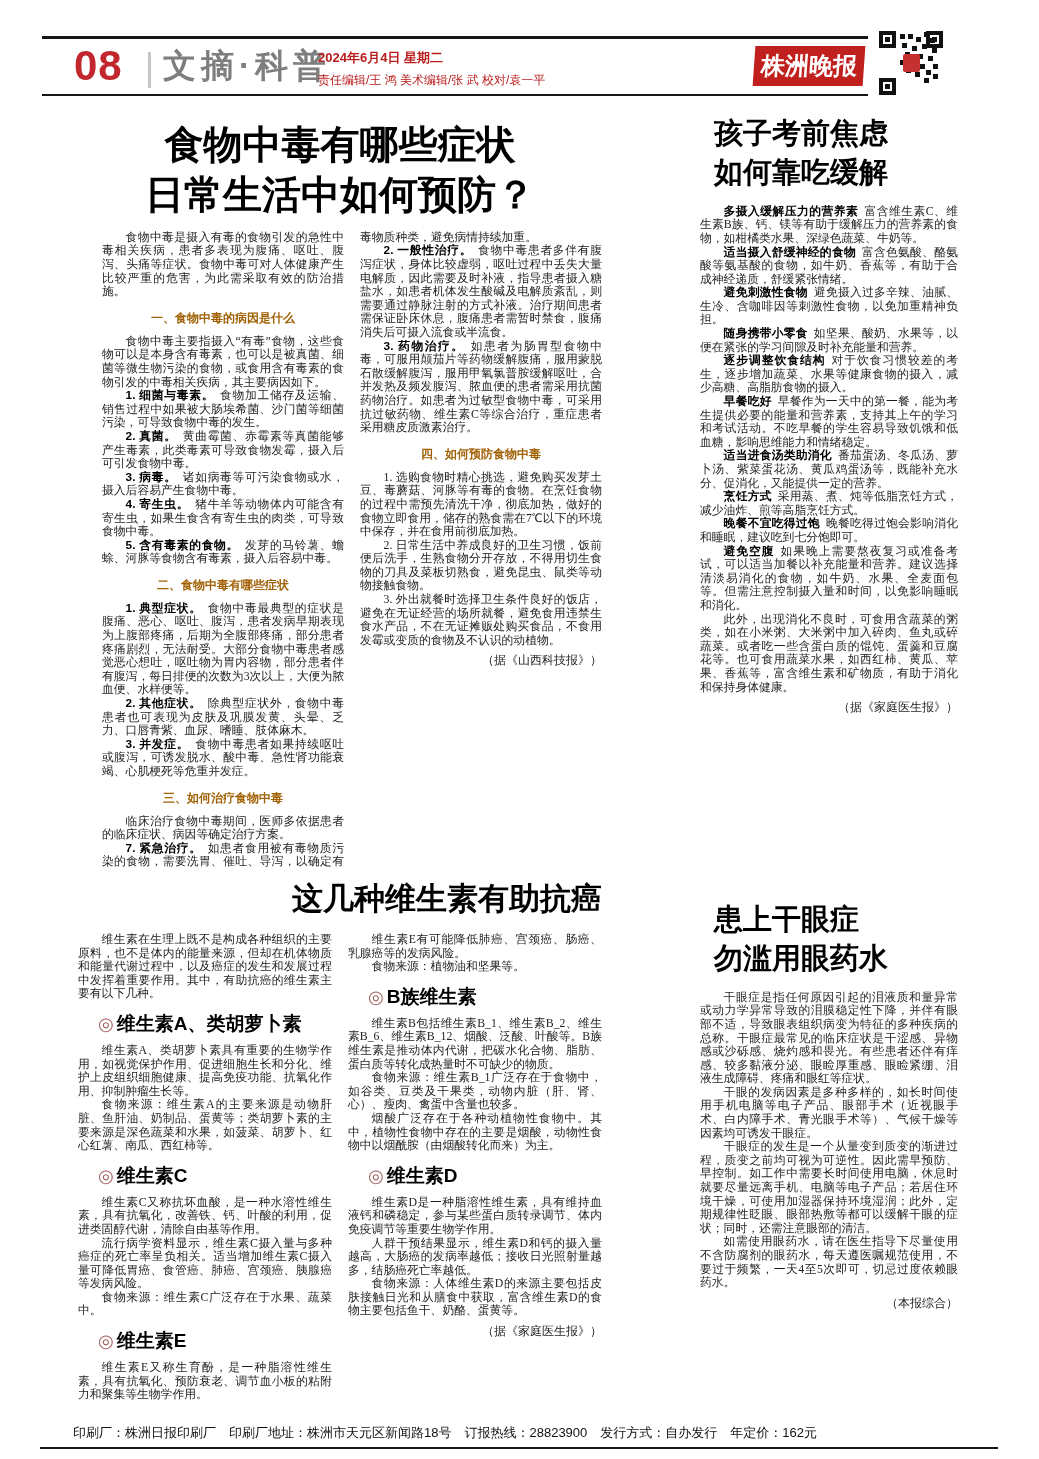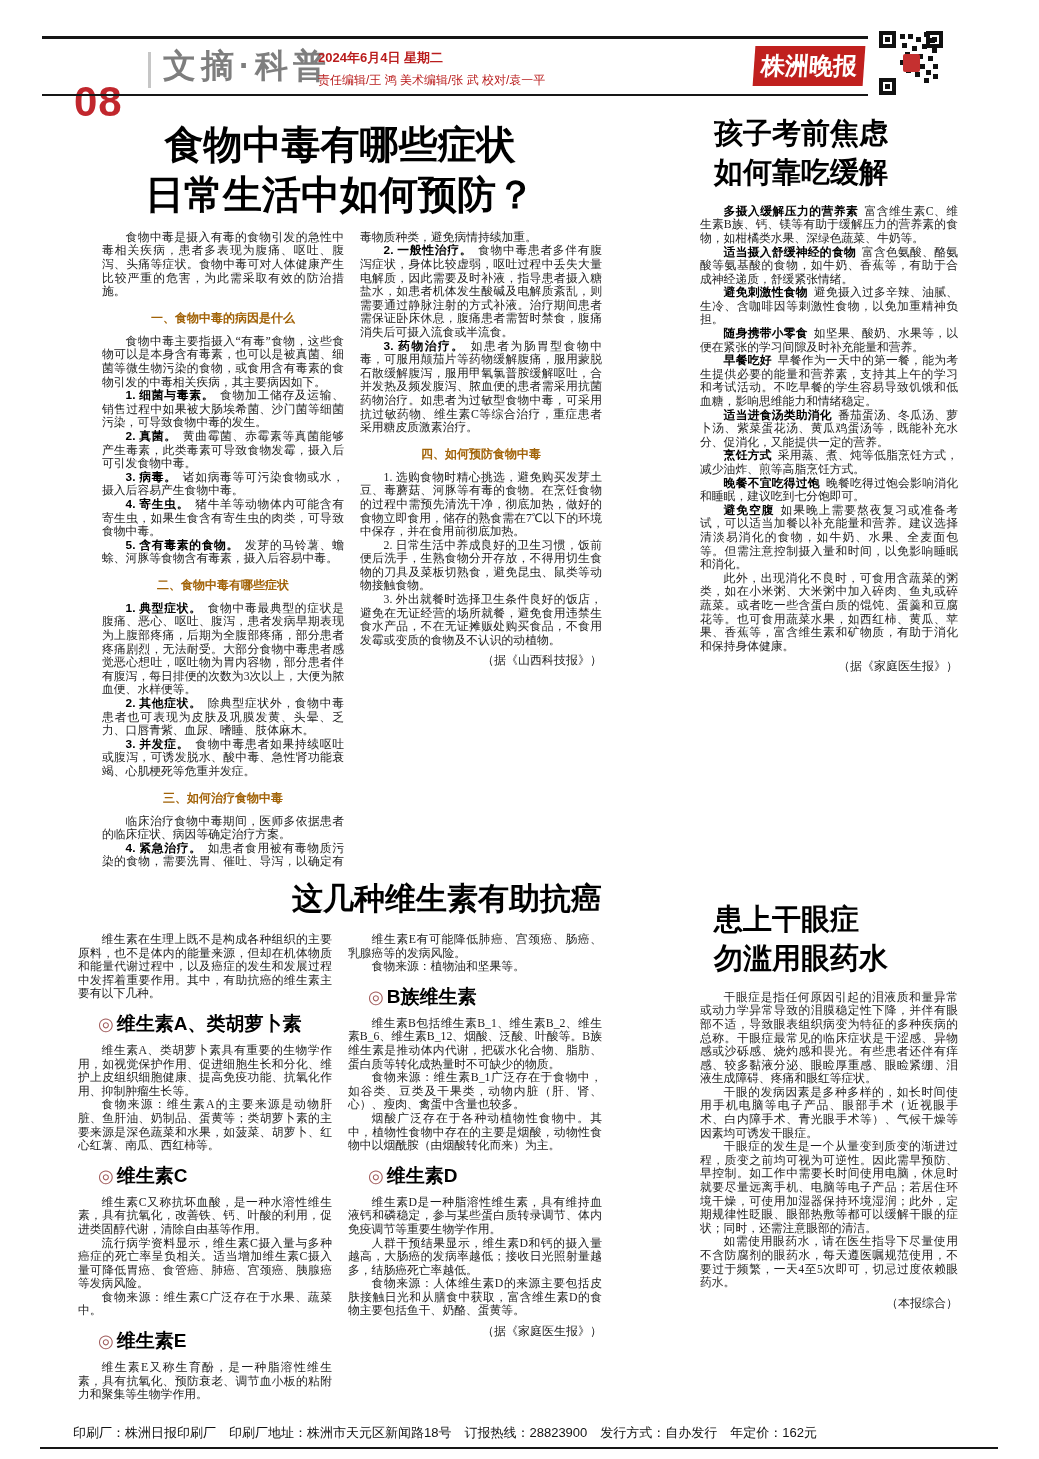--- a/index.html
+++ b/index.html
@@ -8,21 +8,21 @@
     position:relative; width:1039px; height:1459px; background:#ffffff;
     margin:0 auto; overflow:hidden;
     font-family:"Liberation Serif", serif; color:#1a1a1a;
   }
   .hrule { position:absolute; background:#161616; }
   .rule-top { left:42px; top:36px; width:826px; height:3px; }
   .rule-mid { left:42px; top:94px; width:826px; height:2px; }
   .rule-bottom { left:40px; top:1447px; width:958px; height:2px; }
 
   .page-no { position:absolute; left:74px; top:42px; font-family:"Liberation Sans",sans-serif;
-    font-size:42px; font-weight:800; color:#c1272d; letter-spacing:1px;margin-top:36px; }
+    font-size:42px; font-weight:800; color:#c1272d; letter-spacing:1px; }
   .vdiv { position:absolute; left:148px; top:52px; width:3px; height:36px; background:#c6c6c6; }
   .section-name { position:absolute; left:163px; top:44px; font-family:"Liberation Sans",sans-serif;
     font-size:33px; font-weight:700; color:#7e7e7e; letter-spacing:5px; }
   .date-block { position:absolute; left:318px; top:49px; font-family:"Liberation Sans",sans-serif; color:#b91c1c; }
   .date-line { font-size:13px; font-weight:700; }
   .editors-line { font-size:12px; margin-top:5px; }
 
   .masthead { position:absolute; left:754px; top:46px; width:110px; height:40px; background:#c0201e;
     color:#fff; font-weight:700; font-size:24px; text-align:center; line-height:40px;
     transform:skewX(-4deg); font-family:"Liberation Serif",serif; }
@@ -101,41 +101,42 @@
       <p class="body"><b class="lead">2. 真菌。</b><span>黄曲霉菌、赤霉素等真菌能够产生毒素，此类毒素可导致食物发霉，摄入后可引发食物中毒。</span></p>
       <p class="body"><b class="lead">3. 病毒。</b><span>诸如病毒等可污染食物或水，摄入后容易产生食物中毒。</span></p>
       <p class="body"><b class="lead">4. 寄生虫。</b><span>猪牛羊等动物体内可能含有寄生虫，如果生食含有寄生虫的肉类，可导致食物中毒。</span></p>
       <p class="body"><b class="lead">5. 含有毒素的食物。</b><span>发芽的马铃薯、蟾蜍、河豚等食物含有毒素，摄入后容易中毒。</span></p>
       <h3 class="sec-head">二、食物中毒有哪些症状</h3>
       <p class="body"><b class="lead">1. 典型症状。</b><span>食物中毒最典型的症状是腹痛、恶心、呕吐、腹泻，患者发病早期表现为上腹部疼痛，后期为全腹部疼痛，部分患者疼痛剧烈，无法耐受。大部分食物中毒患者感觉恶心想吐，呕吐物为胃内容物，部分患者伴有腹泻，每日排便的次数为3次以上，大便为脓血便、水样便等。</span></p>
       <p class="body"><b class="lead">2. 其他症状。</b><span>除典型症状外，食物中毒患者也可表现为皮肤及巩膜发黄、头晕、乏力、口唇青紫、血尿、嗜睡、肢体麻木。</span></p>
       <p class="body"><b class="lead">3. 并发症。</b><span>食物中毒患者如果持续呕吐或腹泻，可诱发脱水、酸中毒、急性肾功能衰竭、心肌梗死等危重并发症。</span></p>
       <h3 class="sec-head">三、如何治疗食物中毒</h3>
       <p class="body">临床治疗食物中毒期间，医师多依据患者的临床症状、病因等确定治疗方案。</p>
-      <p class="body"><b class="lead">4. 紧急治疗。</b><span>如患者食用被有毒物质污染的食物，需要洗胃、催吐、导泻，以确定有毒物质种类，避免病情持续加重。</span></p>
+      <p class="body"><b class="lead">7. 紧急治疗。</b><span>如患者食用被有毒物质污染的食物，需要洗胃、催吐、导泻，以确定有毒物质种类，避免病情持续加重。</span></p>
       <p class="body"><b class="lead">2. 一般性治疗。</b><span>食物中毒患者多伴有腹泻症状，身体比较虚弱，呕吐过程中丢失大量电解质，因此需要及时补液，指导患者摄入糖盐水，如患者机体发生酸碱及电解质紊乱，则需要通过静脉注射的方式补液。治疗期间患者需保证卧床休息，腹痛患者需暂时禁食，腹痛消失后可摄入流食或半流食。</span></p>
       <p class="body"><b class="lead">3. 药物治疗。</b><span>如患者为肠胃型食物中毒，可服用颠茄片等药物缓解腹痛，服用蒙脱石散缓解腹泻，服用甲氧氯普胺缓解呕吐，合并发热及频发腹泻、脓血便的患者需采用抗菌药物治疗。如患者为过敏型食物中毒，可采用抗过敏药物、维生素C等综合治疗，重症患者采用糖皮质激素治疗。</span></p>
       <h3 class="sec-head">四、如何预防食物中毒</h3>
       <p class="body">1. 选购食物时精心挑选，避免购买发芽土豆、毒蘑菇、河豚等有毒的食物。在烹饪食物的过程中需预先清洗干净，彻底加热，做好的食物立即食用，储存的熟食需在7℃以下的环境中保存，并在食用前彻底加热。</p>
       <p class="body">2. 日常生活中养成良好的卫生习惯，饭前便后洗手，生熟食物分开存放，不得用切生食物的刀具及菜板切熟食，避免昆虫、鼠类等动物接触食物。</p>
       <p class="body">3. 外出就餐时选择卫生条件良好的饭店，避免在无证经营的场所就餐，避免食用违禁生食水产品，不在无证摊贩处购买食品，不食用发霉或变质的食物及不认识的动植物。</p>
       <p class="src">（据《山西科技报》）</p>
     </div>
   </section>
 
   <section class="abs a2-sec">
     <h2 class="side-title">
       <div>孩子考前焦虑</div>
       <div>如何靠吃缓解</div>
     </h2>
     <div class="side-body">
       <p class="body"><b class="lead">多摄入缓解压力的营养素</b><span>富含维生素C、维生素B族、钙、镁等有助于缓解压力的营养素的食物，如柑橘类水果、深绿色蔬菜、牛奶等。</span></p>
       <p class="body"><b class="lead">适当摄入舒缓神经的食物</b><span>富含色氨酸、酪氨酸等氨基酸的食物，如牛奶、香蕉等，有助于合成神经递质，舒缓紧张情绪。</span></p>
       <p class="body"><b class="lead">避免刺激性食物</b><span>避免摄入过多辛辣、油腻、生冷、含咖啡因等刺激性食物，以免加重精神负担。</span></p>
       <p class="body"><b class="lead">随身携带小零食</b><span>如坚果、酸奶、水果等，以便在紧张的学习间隙及时补充能量和营养。</span></p>
+      <p class="body"><b class="lead">逐步调整饮食结构</b><span>对于饮食习惯较差的考生，逐步增加蔬菜、水果等健康食物的摄入，减少高糖、高脂肪食物的摄入。</span></p>
       <p class="body"><b class="lead">早餐吃好</b><span>早餐作为一天中的第一餐，能为考生提供必要的能量和营养素，支持其上午的学习和考试活动。不吃早餐的学生容易导致饥饿和低血糖，影响思维能力和情绪稳定。</span></p>
       <p class="body"><b class="lead">适当进食汤类助消化</b><span>番茄蛋汤、冬瓜汤、萝卜汤、紫菜蛋花汤、黄瓜鸡蛋汤等，既能补充水分、促消化，又能提供一定的营养。</span></p>
       <p class="body"><b class="lead">烹饪方式</b><span>采用蒸、煮、炖等低脂烹饪方式，减少油炸、煎等高脂烹饪方式。</span></p>
       <p class="body"><b class="lead">晚餐不宜吃得过饱</b><span>晚餐吃得过饱会影响消化和睡眠，建议吃到七分饱即可。</span></p>
       <p class="body"><b class="lead">避免空腹</b><span>如果晚上需要熬夜复习或准备考试，可以适当加餐以补充能量和营养。建议选择清淡易消化的食物，如牛奶、水果、全麦面包等。但需注意控制摄入量和时间，以免影响睡眠和消化。</span></p>
       <p class="body">此外，出现消化不良时，可食用含蔬菜的粥类，如在小米粥、大米粥中加入碎肉、鱼丸或碎蔬菜。或者吃一些含蛋白质的馄饨、蛋羹和豆腐花等。也可食用蔬菜水果，如西红柿、黄瓜、苹果、香蕉等，富含维生素和矿物质，有助于消化和保持身体健康。</p>
       <p class="src">（据《家庭医生报》）</p>
     </div>
   </section>
 

